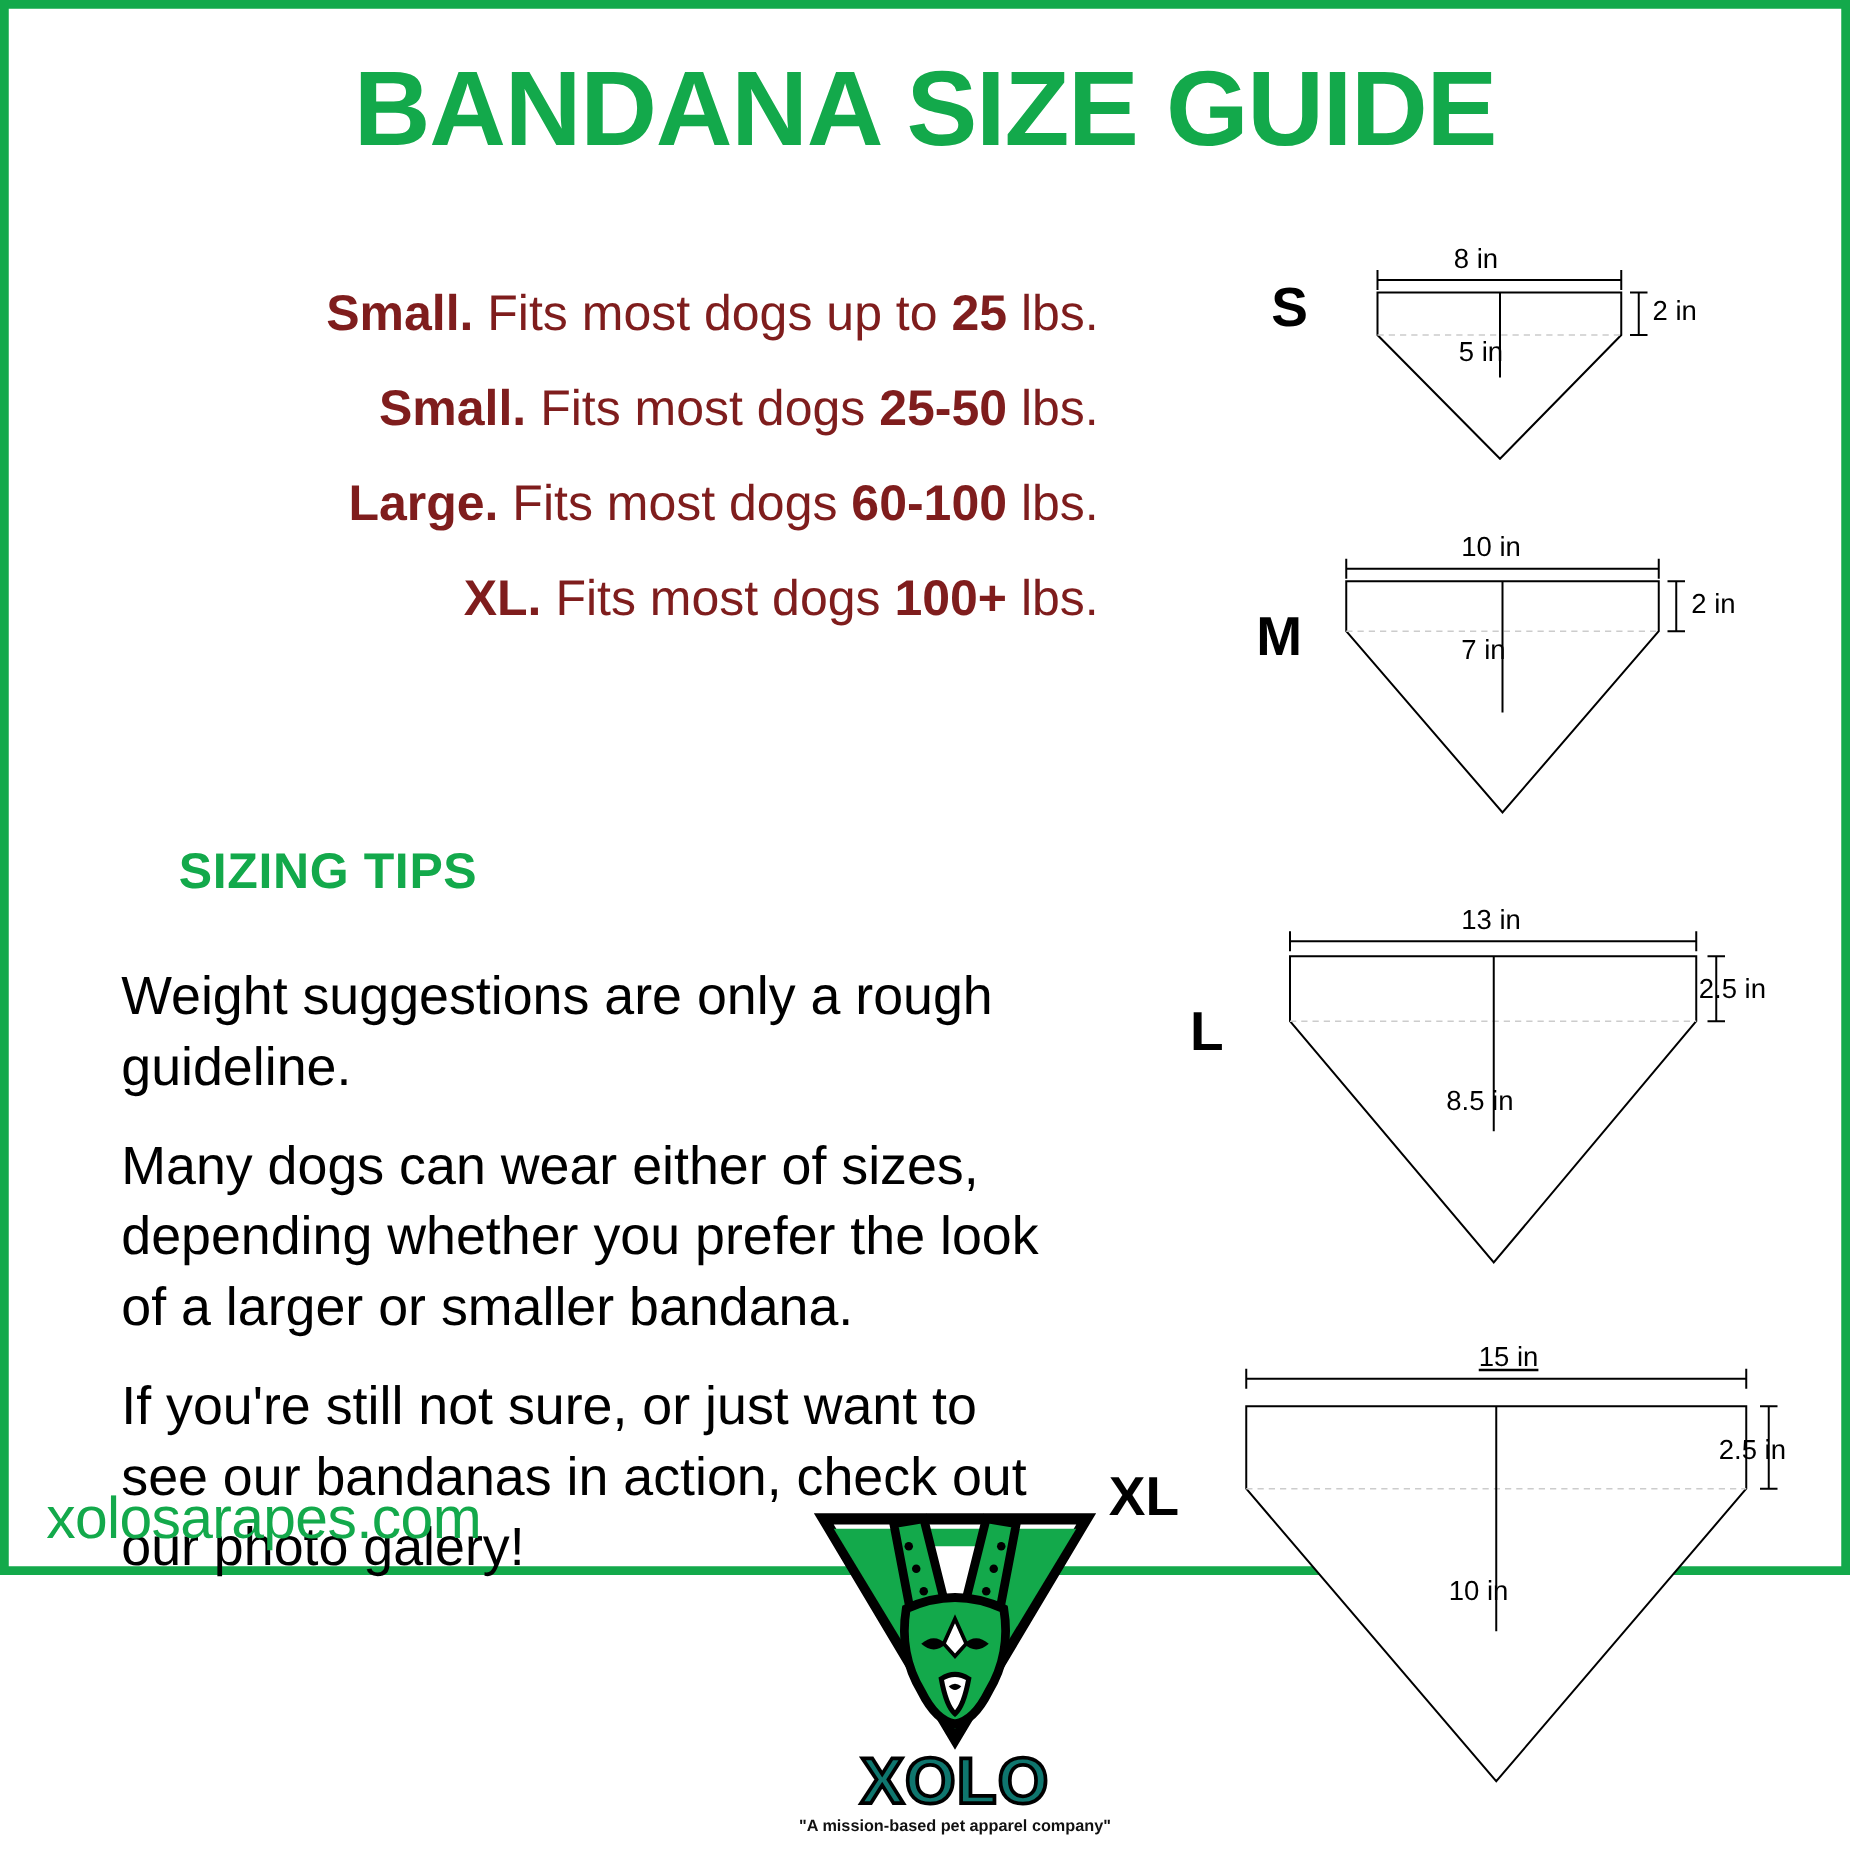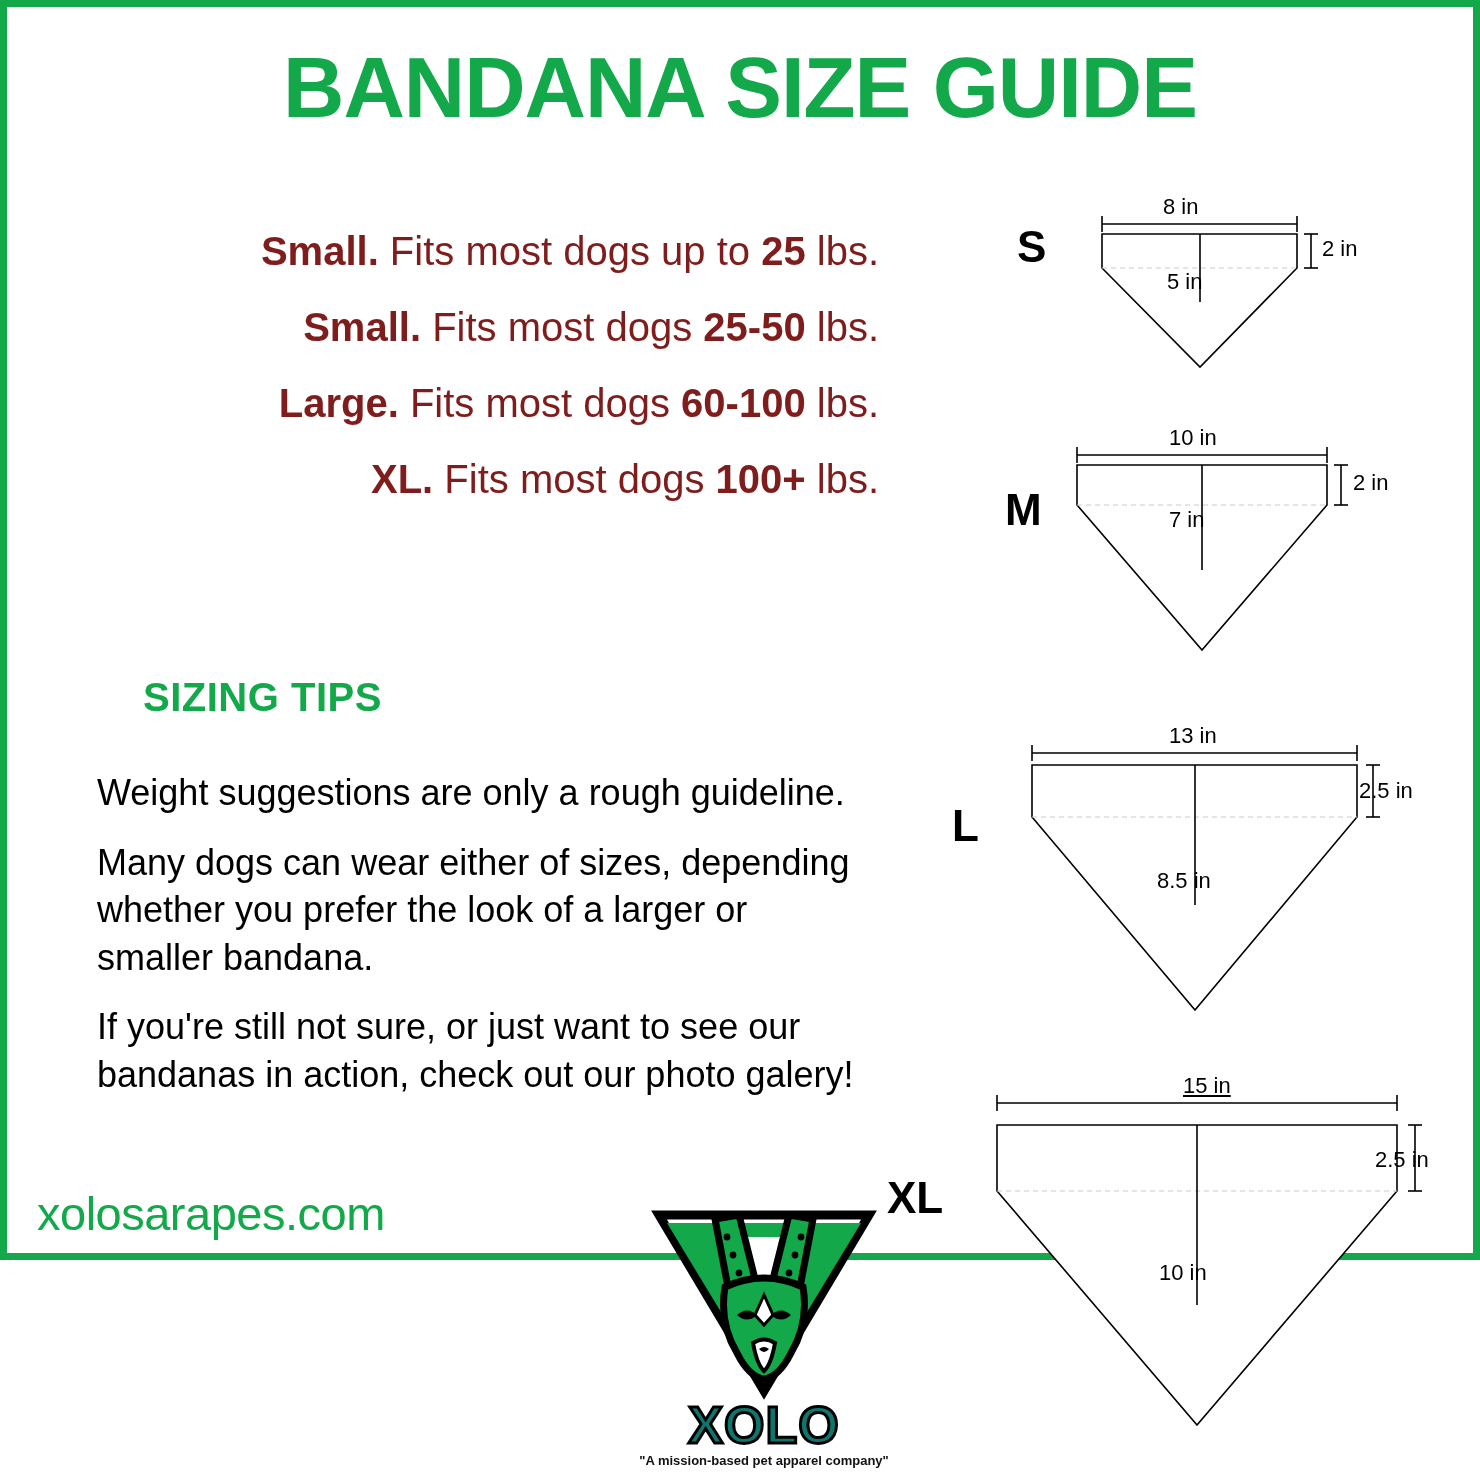--- a/index.html
+++ b/index.html
@@ -65,21 +65,21 @@
     font-weight: bold;
     letter-spacing: 0.5px;
     margin-left: 44px;
   }
   #tips-body {
     position: absolute;
     left: 90px;
     top: 762px;
     width: 760px;
     color: #000000;
-    font-size: 36px;
+    font-size: 43px;
     line-height: 1.32;
   }
   #tips-body p {
     margin: 0 0 22px 0;
   }
   
   #site {
     position: absolute;
     left: 30px;
     bottom: 12px;

